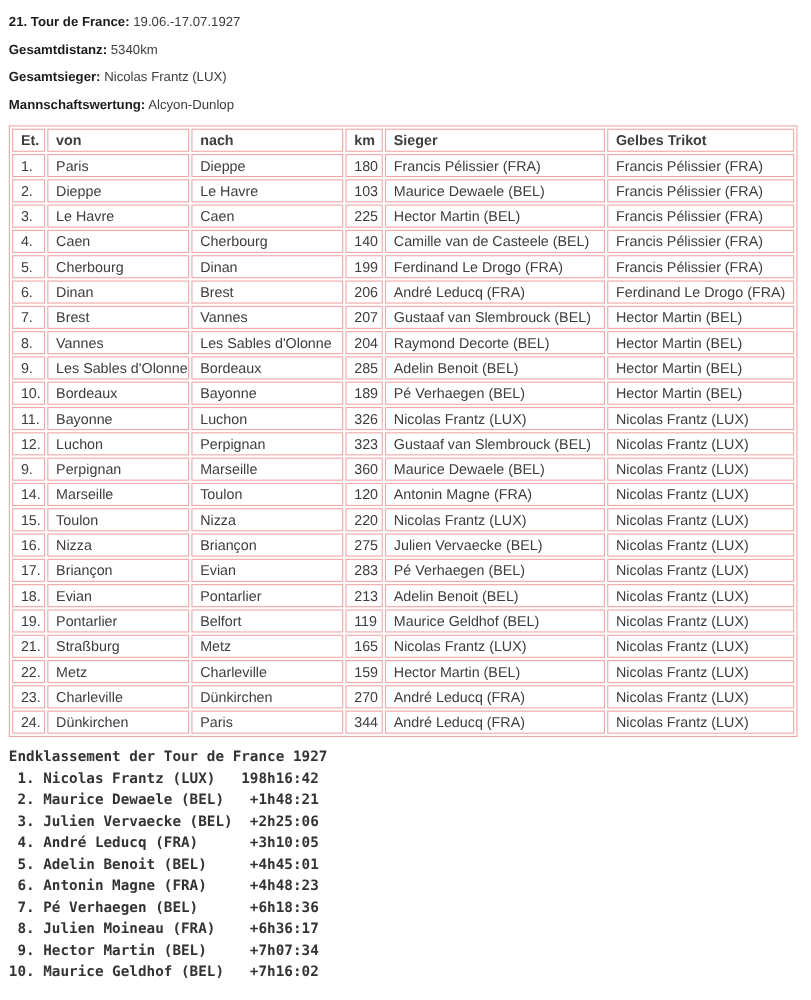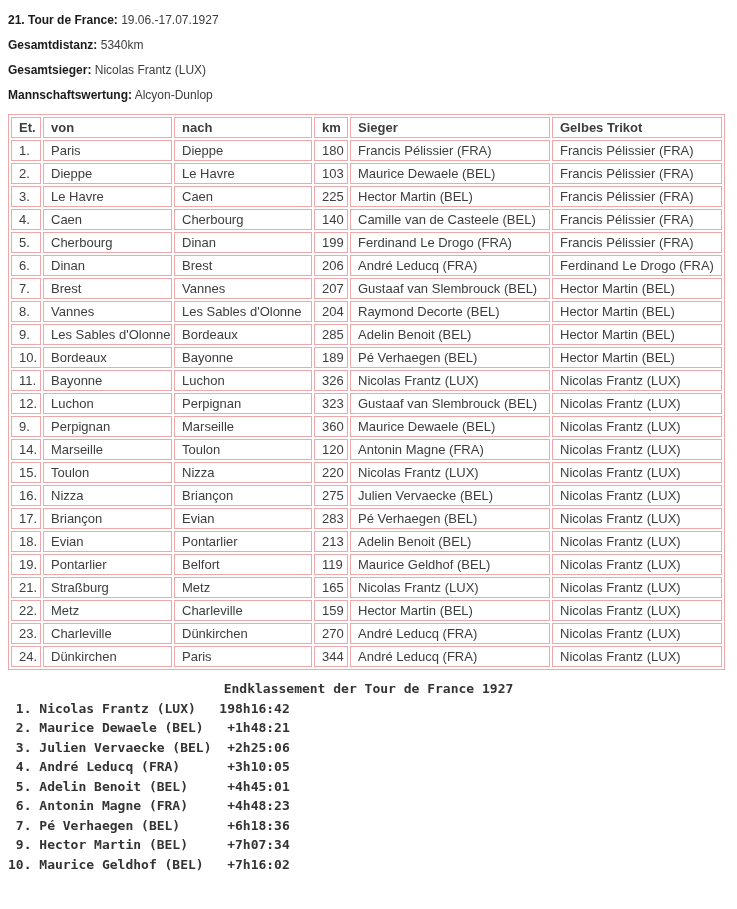--- a/index.html
+++ b/index.html
@@ -64,21 +64,20 @@
   .final-classification {
     margin-top: 9px;
     font-family: "DejaVu Sans Mono", "Liberation Mono", monospace;
     font-size: 13px;
     line-height: 19.5px;
     color: var(--mono-color);
   }
   .fc-title {
     font-weight: bold;
     white-space: pre;
-    text-align: center;
   }
   .fc-line { white-space: pre; font-weight: bold; }
 </style>
 </head>
 <body>
 
 <div class="page-header">
   <div class="header-line">
     <span class="hl-label">21. Tour de France:</span>
     <span class="hl-value">19.06.-17.07.1927</span>
@@ -307,17 +306,18 @@
 <div class="final-classification">
   <div class="fc-title">Endklassement der Tour de France 1927</div>
   <div id="fc-lines">
       <div class="fc-line"> 1. Nicolas Frantz (LUX)   198h16:42</div>
       <div class="fc-line"> 2. Maurice Dewaele (BEL)   +1h48:21</div>
       <div class="fc-line"> 3. Julien Vervaecke (BEL)  +2h25:06</div>
       <div class="fc-line"> 4. André Leducq (FRA)      +3h10:05</div>
       <div class="fc-line"> 5. Adelin Benoit (BEL)     +4h45:01</div>
       <div class="fc-line"> 6. Antonin Magne (FRA)     +4h48:23</div>
       <div class="fc-line"> 7. Pé Verhaegen (BEL)      +6h18:36</div>
+      <div class="fc-line"> 8. Julien Moineau (FRA)    +6h36:17</div>
       <div class="fc-line"> 9. Hector Martin (BEL)     +7h07:34</div>
       <div class="fc-line">10. Maurice Geldhof (BEL)   +7h16:02</div>
     </div>
 
 </div>
 
 </body></html>

